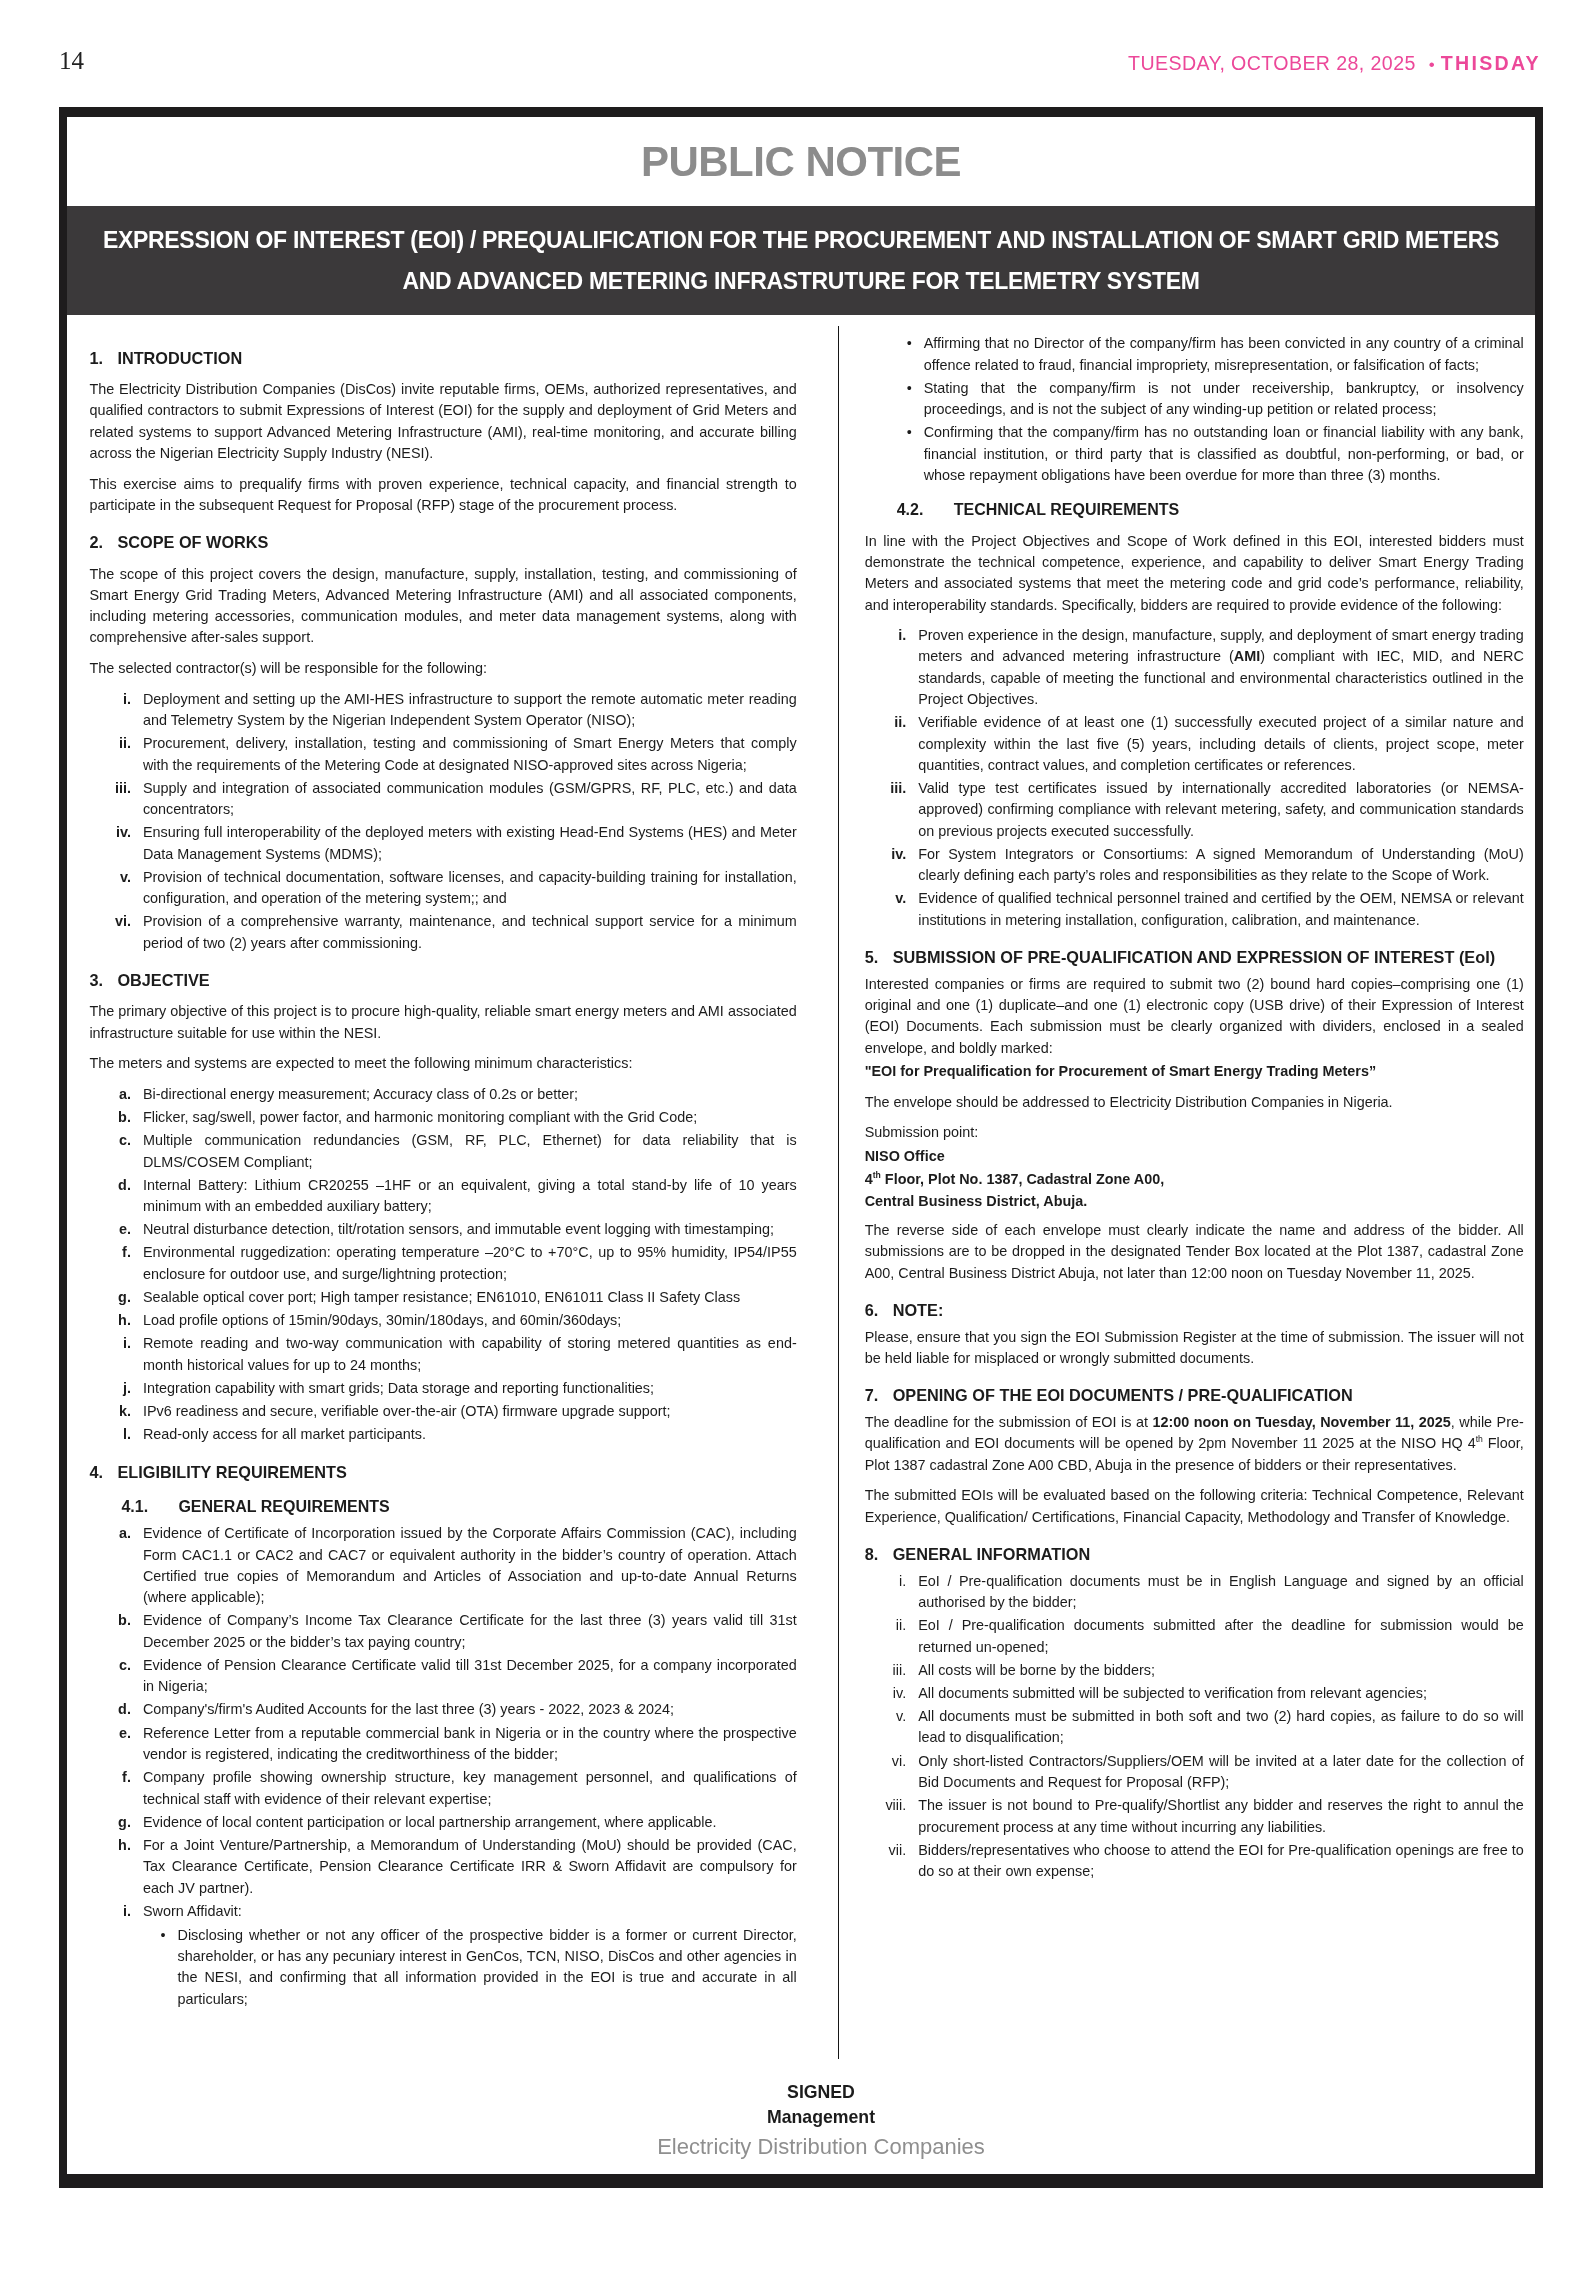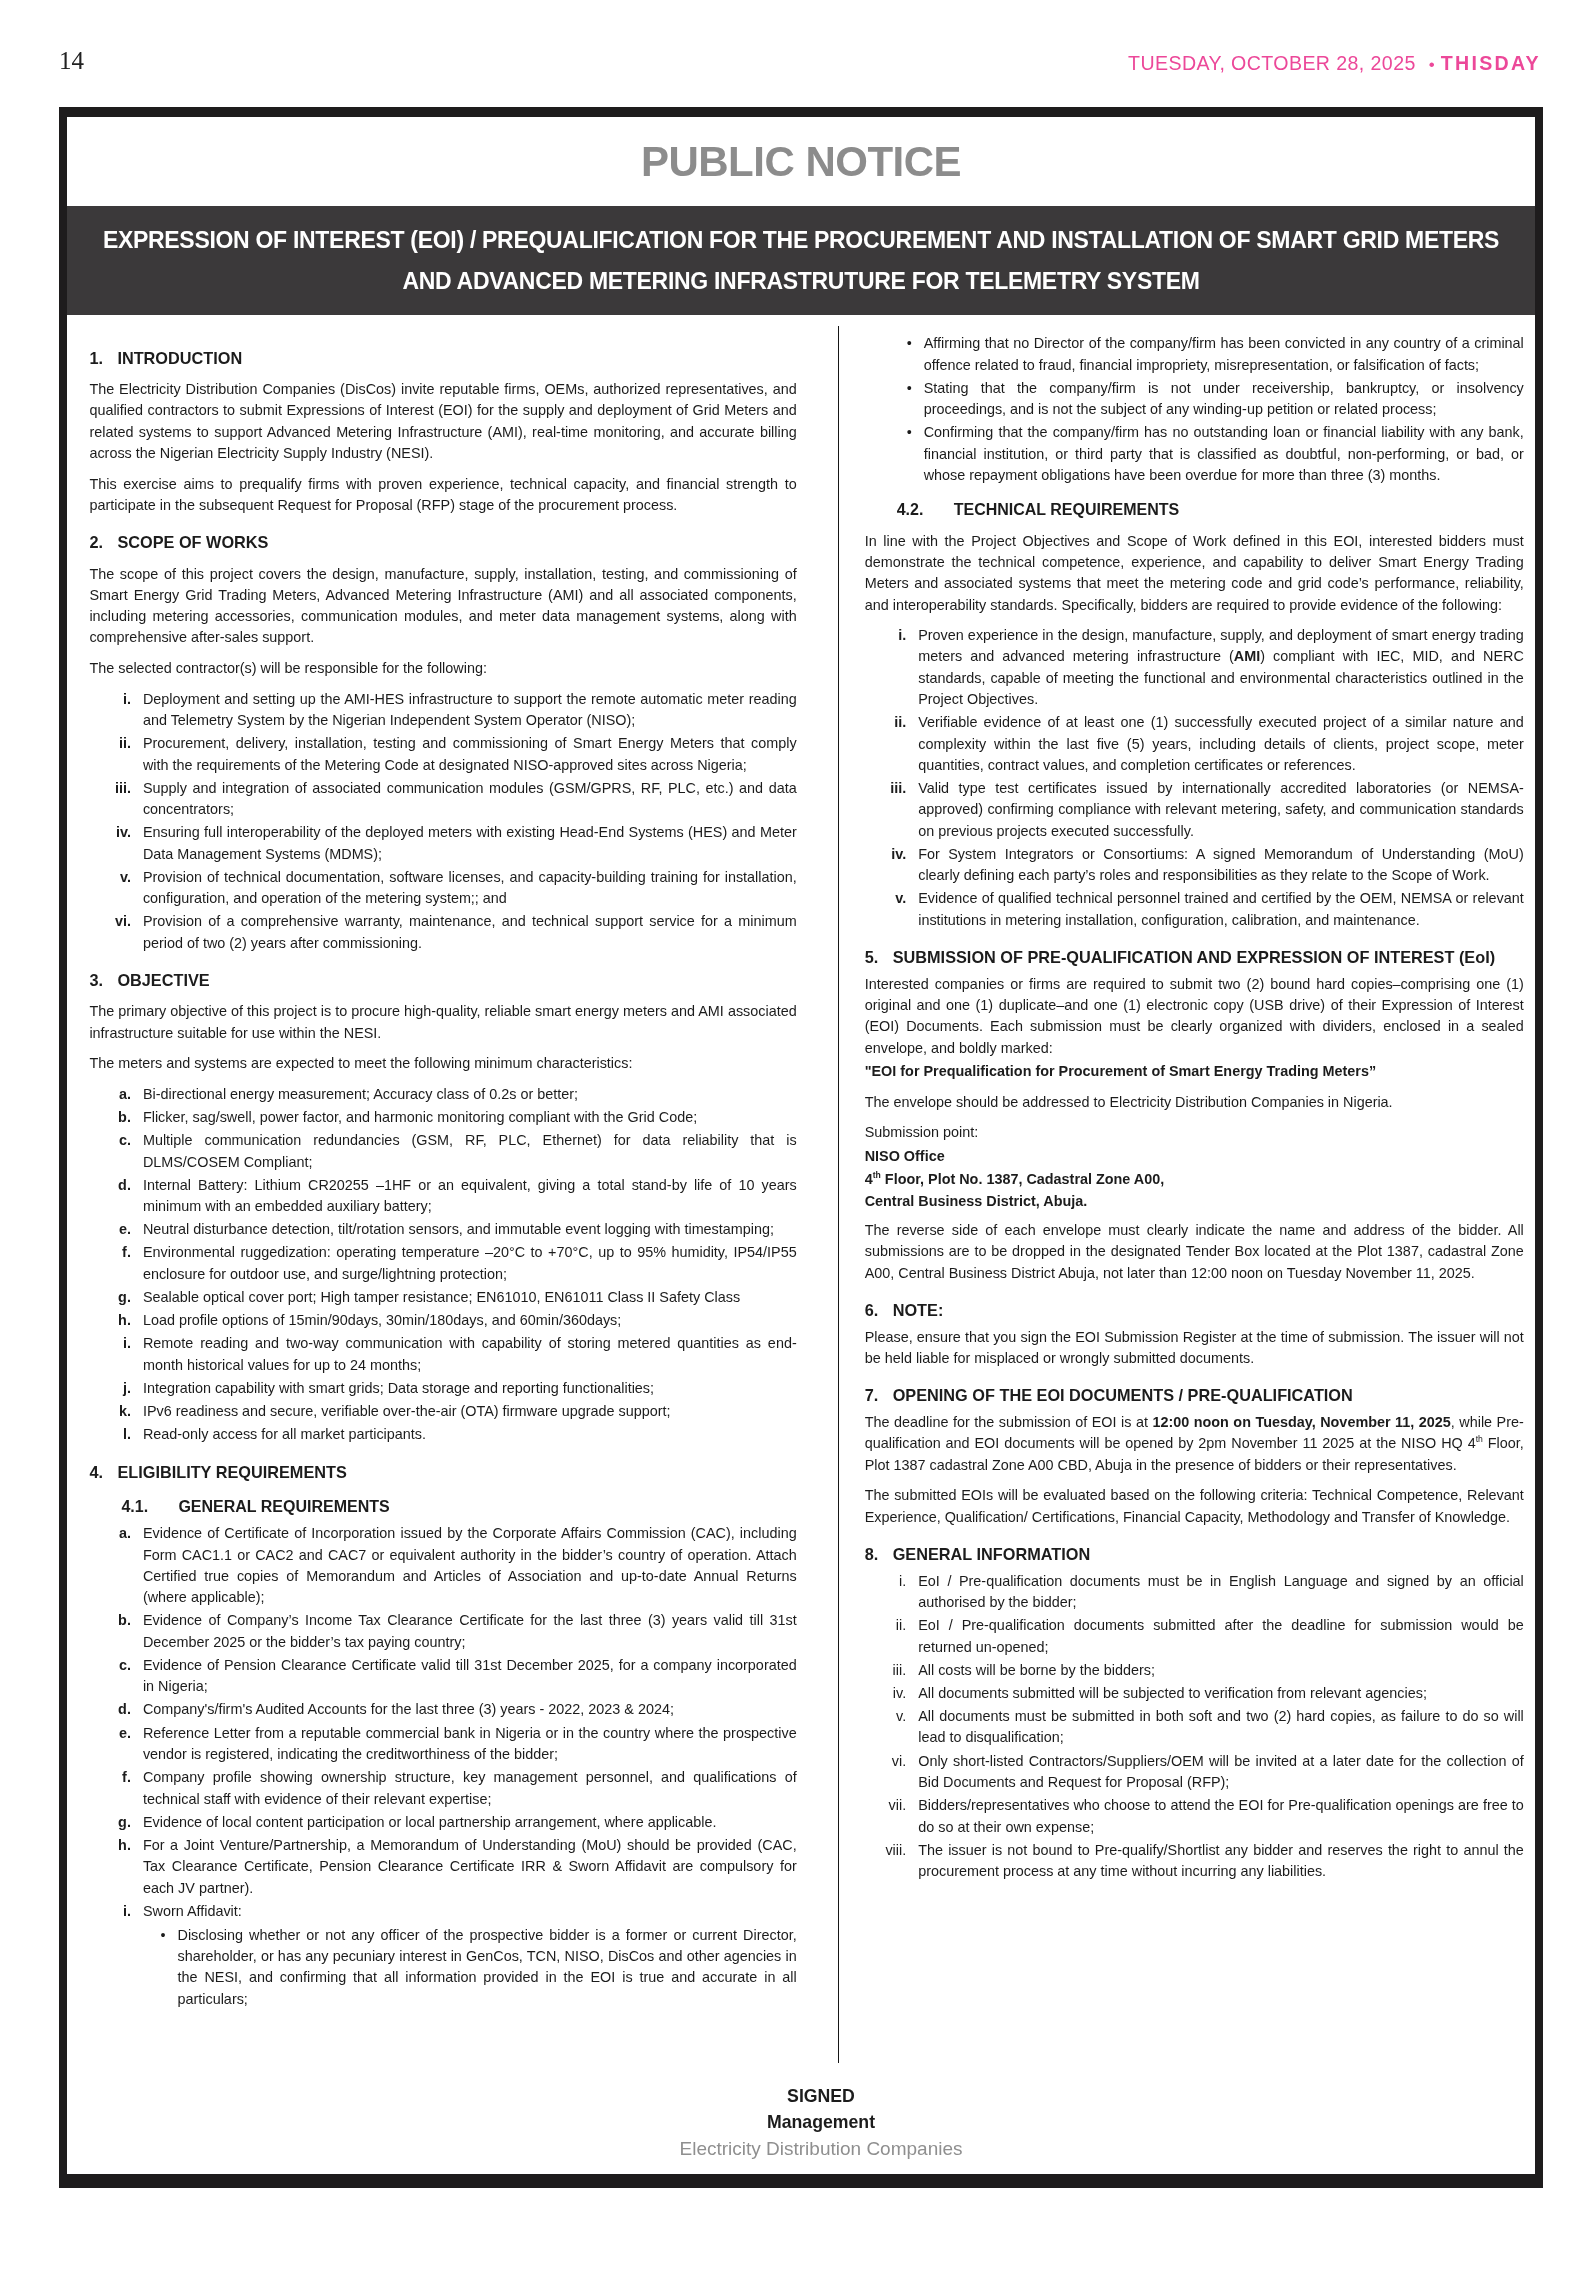--- a/index.html
+++ b/index.html
@@ -60,21 +60,21 @@
   .list.m-bold .marker{font-weight:bold;}
   .list .li-text{flex:1;text-align:justify;}
   .list.bullets{margin-left:32px;}
   .list.bullets .marker{min-width:15px;font-weight:normal;}
   .list.sub{margin:2.8px 0 0 5.6px;}
   .list.sub .marker{min-width:17px;font-weight:normal;}
 
   
   .signature{text-align:center;padding:15px 0 11.2px;line-height:1.45;margin-left:40px;}
   .sig-line1,.sig-line2{font-weight:bold;font-size:17.7px;color:#1c1c1c;}
-  .sig-line3{font-size:19px;color:#8f8f8f;}
+  .sig-line3{font-size:22px;color:#8f8f8f;}
 </style>
 </head>
 <body>
 
 <div class="masthead">
   <span class="page-num">14</span>
   <span class="date-line"><span>TUESDAY, OCTOBER 28, 2025</span><span class="sep">•</span><span class="brand">THISDAY</span></span>
 </div>
 
 <div class="notice-box">
@@ -321,26 +321,26 @@
           </div>
           <div class="li">
             <div class="marker">v.</div>
             <div class="li-text">All documents must be submitted in both soft and two (2) hard copies, as failure to do so will lead to disqualification;</div>
           </div>
           <div class="li">
             <div class="marker">vi.</div>
             <div class="li-text">Only short-listed Contractors/Suppliers/OEM will be invited at a later date for the collection of Bid Documents and Request for Proposal (RFP);</div>
           </div>
           <div class="li">
+            <div class="marker">viii.</div>
+            <div class="li-text">The issuer is not bound to Pre-qualify/Shortlist any bidder and reserves the right to annul the procurement process at any time without incurring any liabilities.</div>
+          </div>
+          <div class="li">
             <div class="marker">vii.</div>
             <div class="li-text">Bidders/representatives who choose to attend the EOI for Pre-qualification openings are free to do so at their own expense;</div>
-          </div>
-          <div class="li">
-            <div class="marker">viii.</div>
-            <div class="li-text">The issuer is not bound to Pre-qualify/Shortlist any bidder and reserves the right to annul the procurement process at any time without incurring any liabilities.</div>
           </div>
         </div>
       </div>
   </div>
   <div class="signature">
     <div class="sig-line1">SIGNED</div>
     <div class="sig-line2">Management</div>
     <div class="sig-line3">Electricity Distribution Companies</div>
   </div>
 </div>

